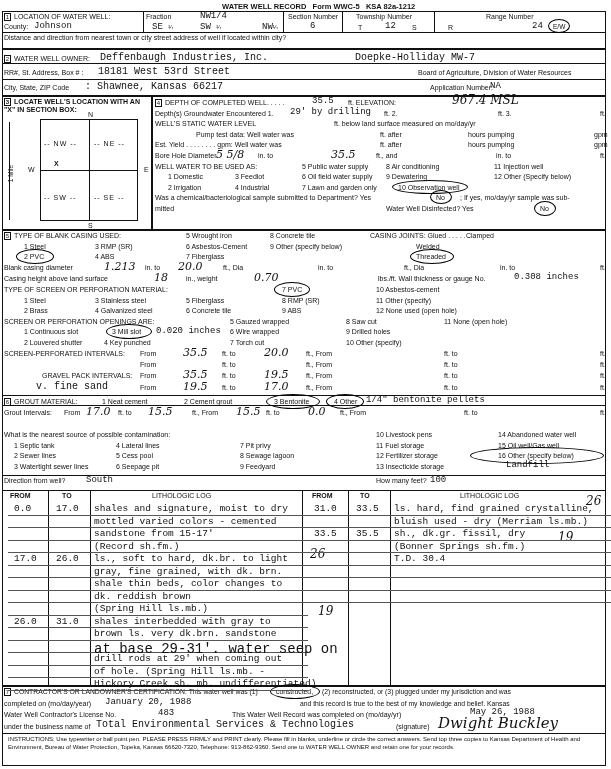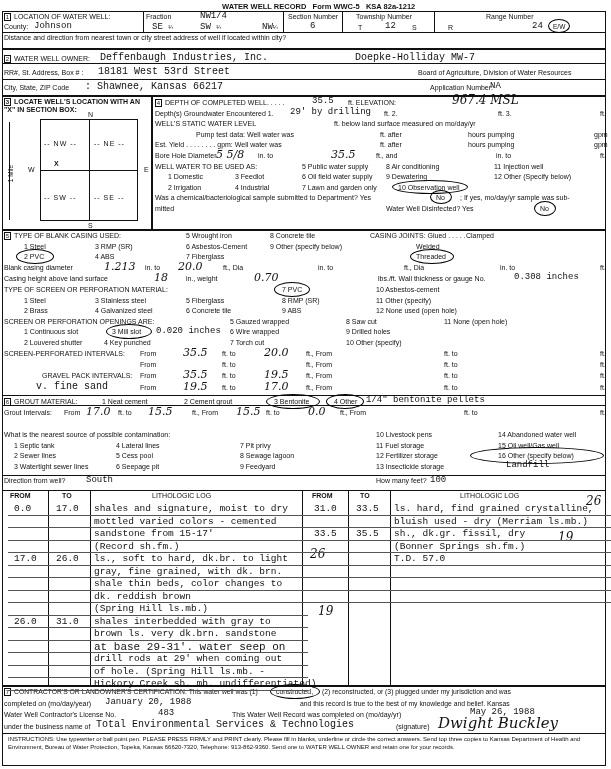--- a/index.html
+++ b/index.html
@@ -384,21 +384,21 @@
 <div class="hl" style="left: 8px; top: 639.5px; width: 300px; border-top-color: rgb(85, 85, 85);"></div>
 <div>
     <div class="abs mono" style="left: 14px; top: 628px; font-size: 9.5px;"></div>
     <div class="abs mono" style="left: 56px; top: 628px; font-size: 9.5px;"></div>
     <div class="abs mono" style="left: 94px; top: 628px; font-size: 9.5px;">brown ls.  very dk.brn. sandstone</div>
   </div>
 <div class="hl" style="left: 8px; top: 652px; width: 300px; border-top-color: rgb(85, 85, 85);"></div>
 <div>
     <div class="abs mono" style="left: 14px; top: 640.5px; font-size: 9.5px;"></div>
     <div class="abs mono" style="left: 56px; top: 640.5px; font-size: 9.5px;"></div>
-    <div class="abs mono" style="left: 94px; top: 640.5px; font-size: 11px;">at base 29-31'.  water seep on</div>
+    <div class="abs mono" style="left: 94px; top: 640.5px; font-size: 14px;">at base 29-31'.  water seep on</div>
   </div>
 <div class="hl" style="left: 8px; top: 664.5px; width: 300px; border-top-color: rgb(85, 85, 85);"></div>
 <div>
     <div class="abs mono" style="left: 14px; top: 653px; font-size: 9.5px;"></div>
     <div class="abs mono" style="left: 56px; top: 653px; font-size: 9.5px;"></div>
     <div class="abs mono" style="left: 94px; top: 653px; font-size: 9.5px;">drill rods at 29' when coming out</div>
   </div>
 <div class="hl" style="left: 8px; top: 677px; width: 300px; border-top-color: rgb(85, 85, 85);"></div>
 <div>
     <div class="abs mono" style="left: 14px; top: 665.5px; font-size: 9.5px;"></div>
@@ -432,21 +432,21 @@
 <div class="hl" style="left: 308px; top: 552px; width: 304px; border-top-color: rgb(85, 85, 85);"></div>
 <div>
     <div class="abs mono" style="left: 314px; top: 540.5px; font-size: 9.5px;"></div>
     <div class="abs mono" style="left: 356px; top: 540.5px; font-size: 9.5px;"></div>
     <div class="abs mono" style="left: 394px; top: 540.5px; font-size: 9.5px;">(Bonner Springs sh.fm.)</div>
   </div>
 <div class="hl" style="left: 308px; top: 564.5px; width: 304px; border-top-color: rgb(85, 85, 85);"></div>
 <div>
     <div class="abs mono" style="left: 314px; top: 553px; font-size: 9.5px;"></div>
     <div class="abs mono" style="left: 356px; top: 553px; font-size: 9.5px;"></div>
-    <div class="abs mono" style="left: 394px; top: 553px; font-size: 9.5px;">T.D. 57.0</div>
+    <div class="abs mono" style="left: 394px; top: 553px; font-size: 9.5px;">T.D. 30.4</div>
   </div>
 <div class="hl" style="left: 308px; top: 577px; width: 304px; border-top-color: rgb(85, 85, 85);"></div>
 <div>
     <div class="abs mono" style="left: 314px; top: 565.5px; font-size: 9.5px;"></div>
     <div class="abs mono" style="left: 356px; top: 565.5px; font-size: 9.5px;"></div>
     <div class="abs mono" style="left: 394px; top: 565.5px; font-size: 9.5px;"></div>
   </div>
 <div class="hl" style="left: 308px; top: 589.5px; width: 304px; border-top-color: rgb(85, 85, 85);"></div>
 <div>
     <div class="abs mono" style="left: 314px; top: 578px; font-size: 9.5px;"></div>

